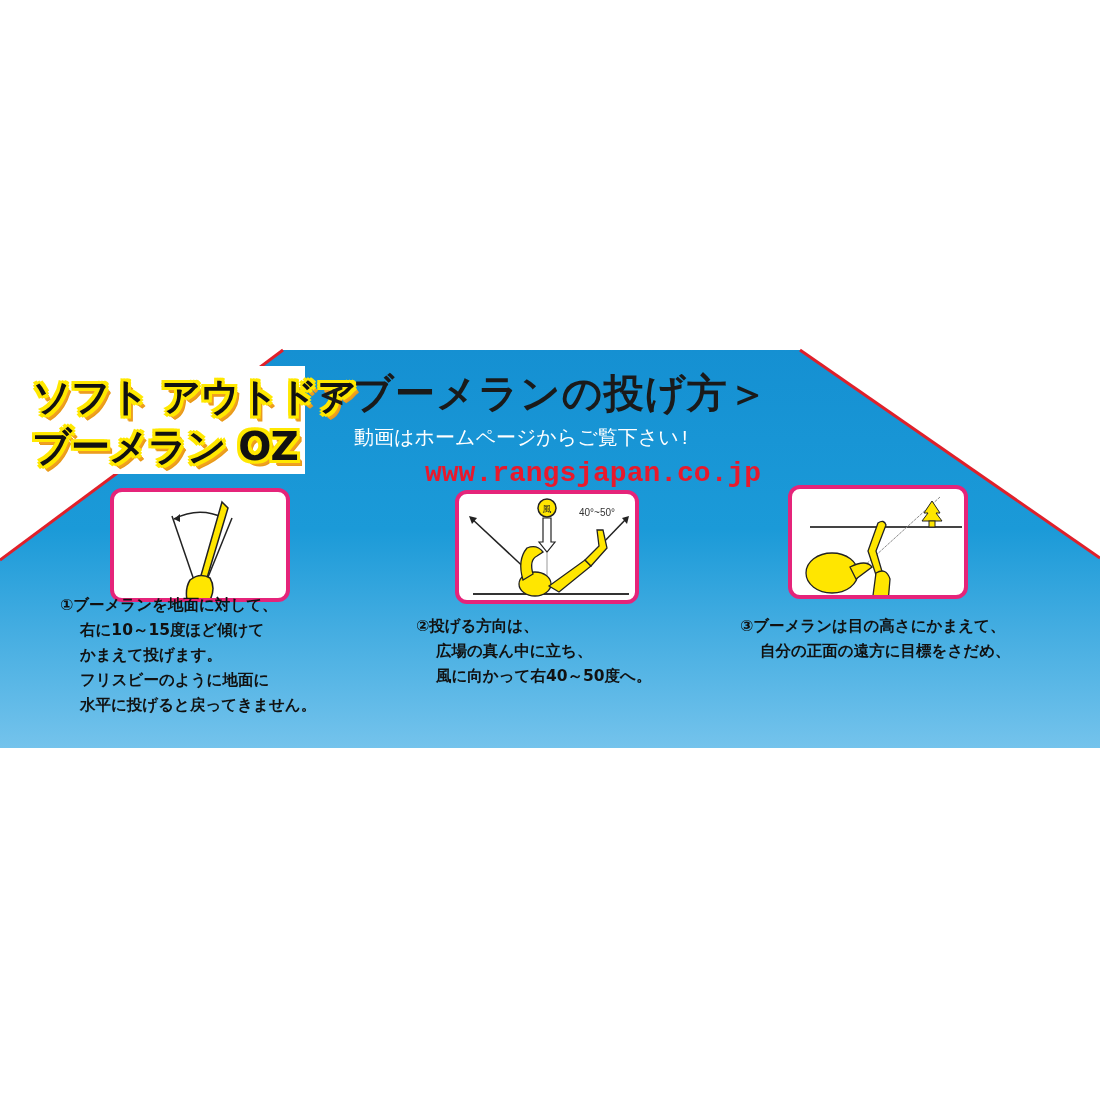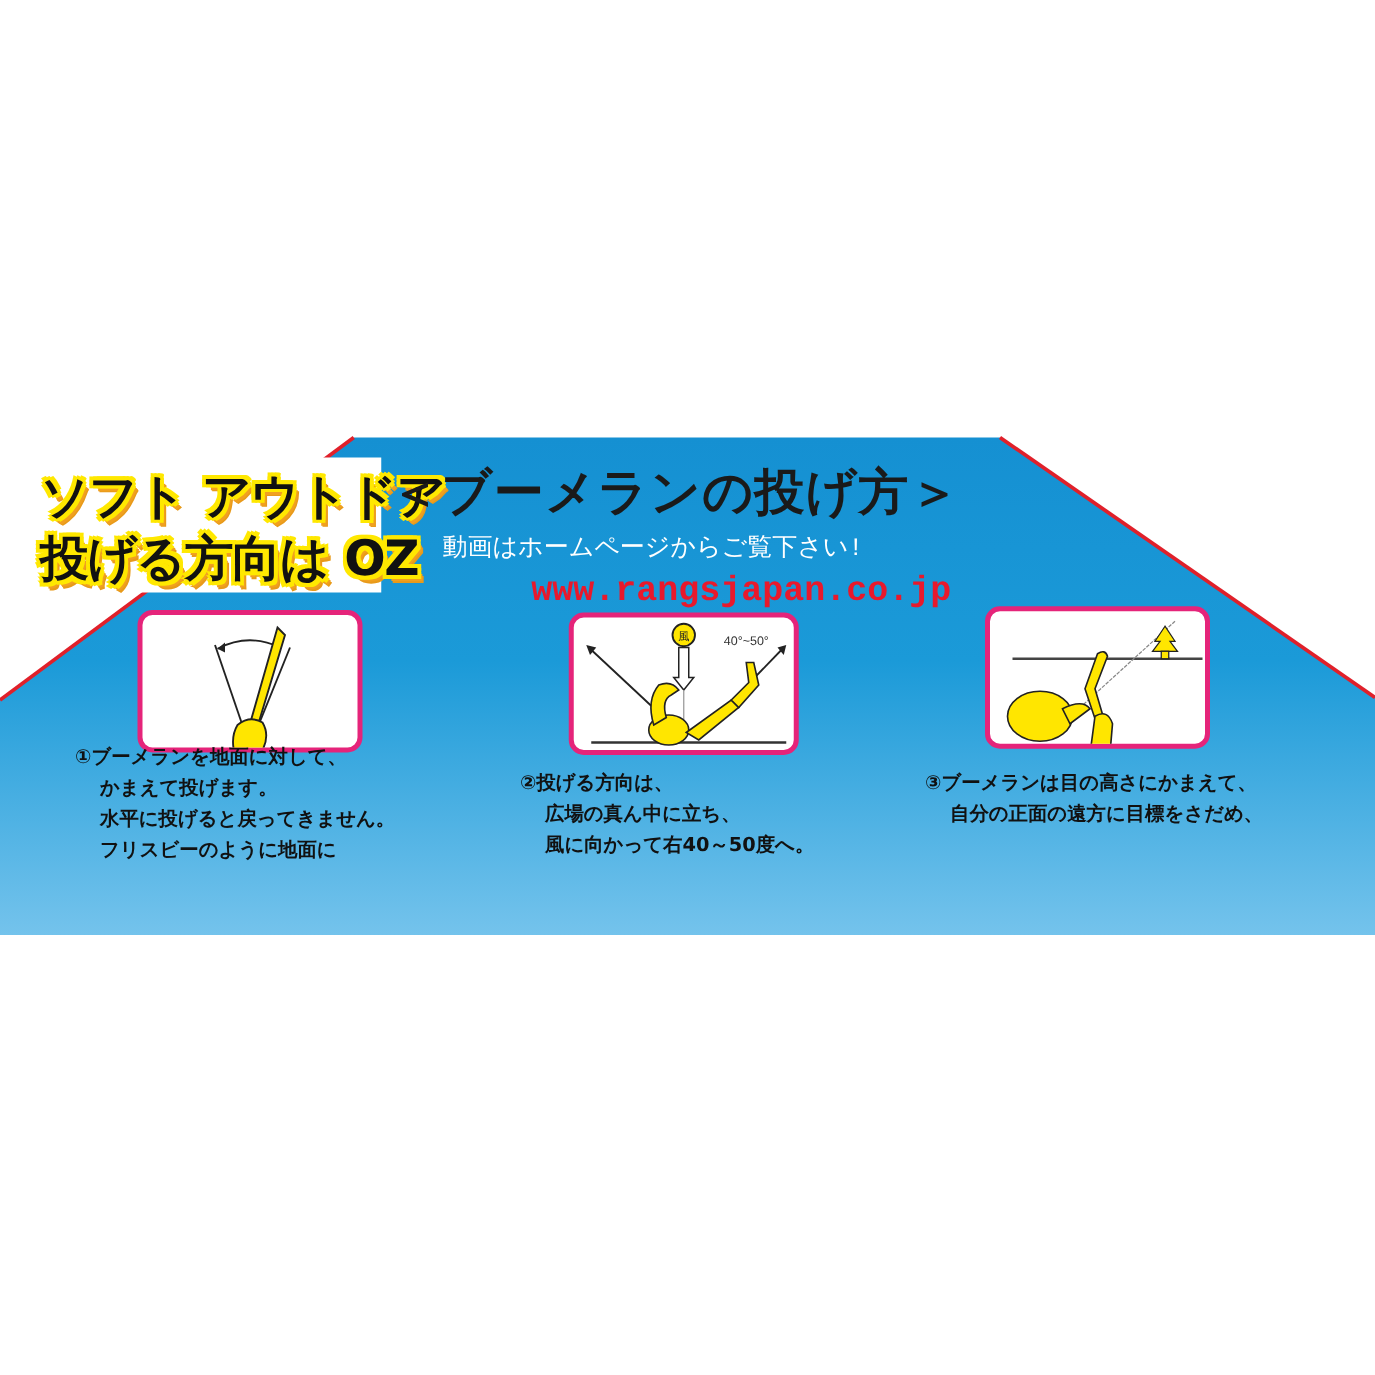--- a/index.html
+++ b/index.html
@@ -63,21 +63,21 @@
       <stop offset="1" stop-color="#74c3ec"></stop>
     </linearGradient>
   </defs>
   <polygon points="283,350 800,350 1100,558 1100,748 0,748 0,560" fill="url(#panelGrad)"></polygon>
   <line x1="283" y1="350" x2="0" y2="560" stroke="#e0202a" stroke-width="3"></line>
   <line x1="800" y1="350" x2="1100" y2="558" stroke="#e0202a" stroke-width="3"></line>
 </svg>
 
 <div class="title-box">
   <div class="title-line l1">ソフト アウトドア</div>
-  <div class="title-line l2">投げる方向は OZ</div>
+  <div class="title-line l2">ブーメラン OZ</div>
 </div>
 
 <div class="heading">＜ブーメランの投げ方＞</div>
 <div class="subheading">動画はホームページからご覧下さい!</div>
 <div class="url">www.rangsjapan.co.jp</div>
 
 <div class="illus" style="left:110px; top:488px; width:180px; height:114px;">
   <svg width="180" height="114" viewBox="0 0 180 114">
     <line x1="58" y1="24" x2="84" y2="100" stroke="#222" stroke-width="1.5"></line>
     <line x1="118" y1="26" x2="88" y2="100" stroke="#222" stroke-width="1.5"></line>
@@ -118,23 +118,24 @@
     </g>
     <path d="M86 34 Q92 30 94 36 L84 62 L94 96 L88 98 L76 62 Z" fill="#ffe600" stroke="#222" stroke-width="1.3"></path>
     <ellipse cx="40" cy="84" rx="26" ry="20" fill="#ffe600" stroke="#222" stroke-width="1.3"></ellipse>
     <path d="M58 78 Q74 70 80 78 L64 90 Z" fill="#ffe600" stroke="#222" stroke-width="1.3"></path>
     <path d="M84 84 Q94 78 98 90 L96 114 L80 114 Z" fill="#ffe600" stroke="#222" stroke-width="1.3"></path>
   </svg>
 </div>
 
 <div class="step" style="left:60px; top:593px;">
   <span class="line"><span>①</span><span>ブーメランを地面に対して、</span></span>
+  <span class="line indent">右に10～15度ほど傾けて</span>
   <span class="line indent">かまえて投げます。</span>
+  <span class="line indent">フリスビーのように地面に</span>
   <span class="line indent">水平に投げると戻ってきません。</span>
-  <span class="line indent">フリスビーのように地面に</span>
 </div>
 
 <div class="step" style="left:416px; top:614px;">
   <span class="line"><span>②</span><span>投げる方向は、</span></span>
   <span class="line indent">広場の真ん中に立ち、</span>
   <span class="line indent">風に向かって右40～50度へ。</span>
 </div>
 
 <div class="step" style="left:740px; top:614px;">
   <span class="line"><span>③</span><span>ブーメランは目の高さにかまえて、</span></span>

